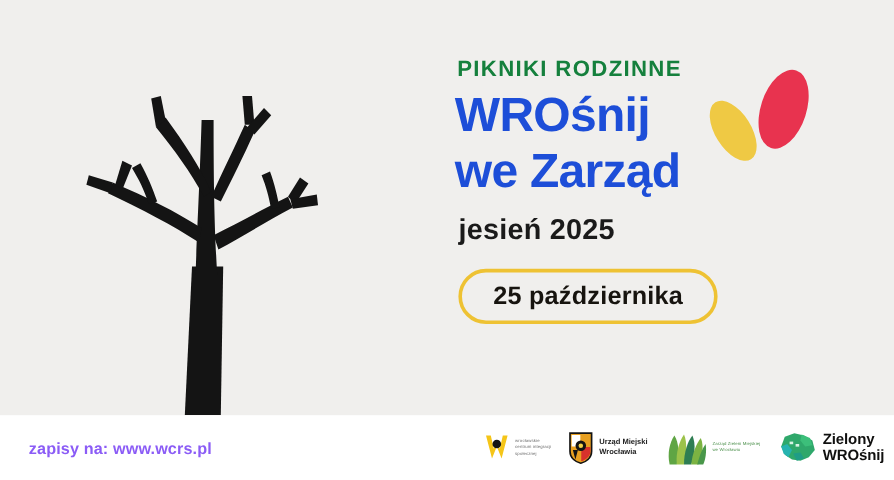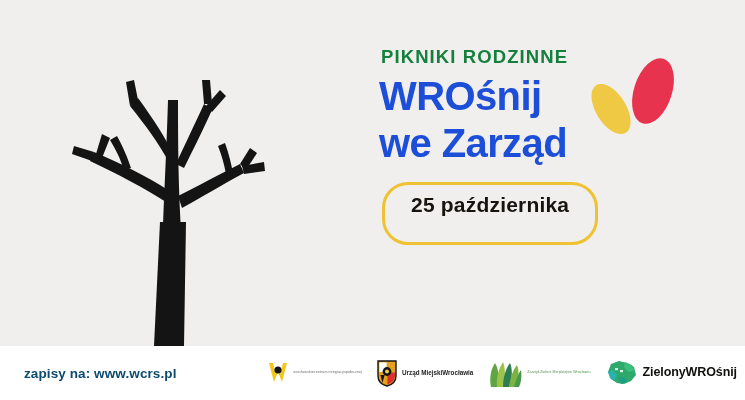--- a/index.html
+++ b/index.html
@@ -60,21 +60,21 @@
   .season {
     font-size: 24px;
     font-weight: bold;
     color: #1a1a1a;
     letter-spacing: 0.2px;
     margin: 14px 0 0 3px;
   }
   .date-badge {
     display: inline-block;
     margin: 18px 0 0 3px;
-    padding: 8px 26px 26px;
+    padding: 8px 26px 9px;
     border: 3px solid #eec233;
     border-radius: 26px;
     background: transparent;
     font-size: 21px;
     font-weight: bold;
     color: #17140f;
     letter-spacing: 0.2px;
     line-height: 1.1;
   }
 
@@ -96,38 +96,38 @@
     height: 54px;
     background: #ffffff;
     display: flex;
     align-items: center;
   }
   .footer-text {
     position: absolute;
     left: 24px;
     font-size: 13.5px;
     font-weight: bold;
-    color: #0c4a6e;
+    color: #8b5cf6;
     letter-spacing: 0.1px;
   }
   .logo-row {
     position: absolute;
     right: 8px;
     display: flex;
     align-items: center;
     gap: 14px;
   }
   .logo {
     display: flex;
     align-items: center;
     gap: 4px;
   }
   .logo-text {
     display: flex;
-    flex-direction: row;
+    flex-direction: column;
     justify-content: center;
   }
   .lt-line {
     font-size: 3.6px;
     line-height: 1.45;
     color: #6d6d6d;
     white-space: nowrap;
     letter-spacing: 0.1px;
   }
   .lt-line.green { color: #4a8f4a; }
@@ -209,20 +209,21 @@
     <svg width="112" height="82" viewBox="0 0 112 82" xmlns="http://www.w3.org/2000/svg">
       <ellipse cx="28" cy="54" rx="15" ry="28" fill="#EFC944" transform="rotate(-32 28 54)"></ellipse>
       <ellipse cx="70" cy="36" rx="19" ry="34" fill="#E8334F" transform="rotate(18 70 36)"></ellipse>
     </svg>
   </div>
 
   <div class="text-block">
     <div class="kicker">PIKNIKI RODZINNE</div>
     <div class="headline">WROśnij</div>
     <div class="headline headline-line2">we Zarząd</div>
+    <div class="season">jesień 2025</div>
     <div class="date-badge">25 października</div>
   </div>
 
   <div class="footer">
     <div class="footer-text">zapisy na: www.wcrs.pl</div>
 
     <div class="logo-row">
 
       <div class="logo">
         <svg width="22" height="26" viewBox="0 0 22 26">

